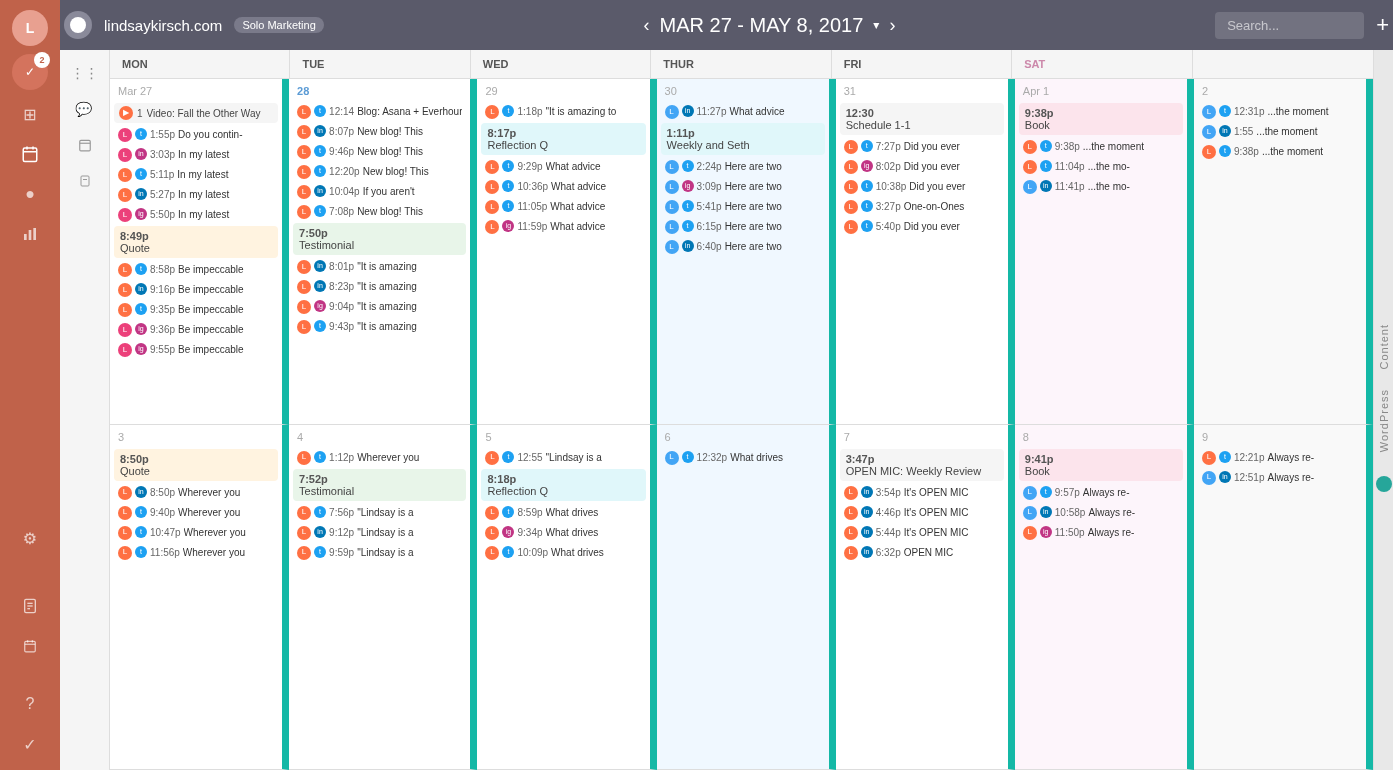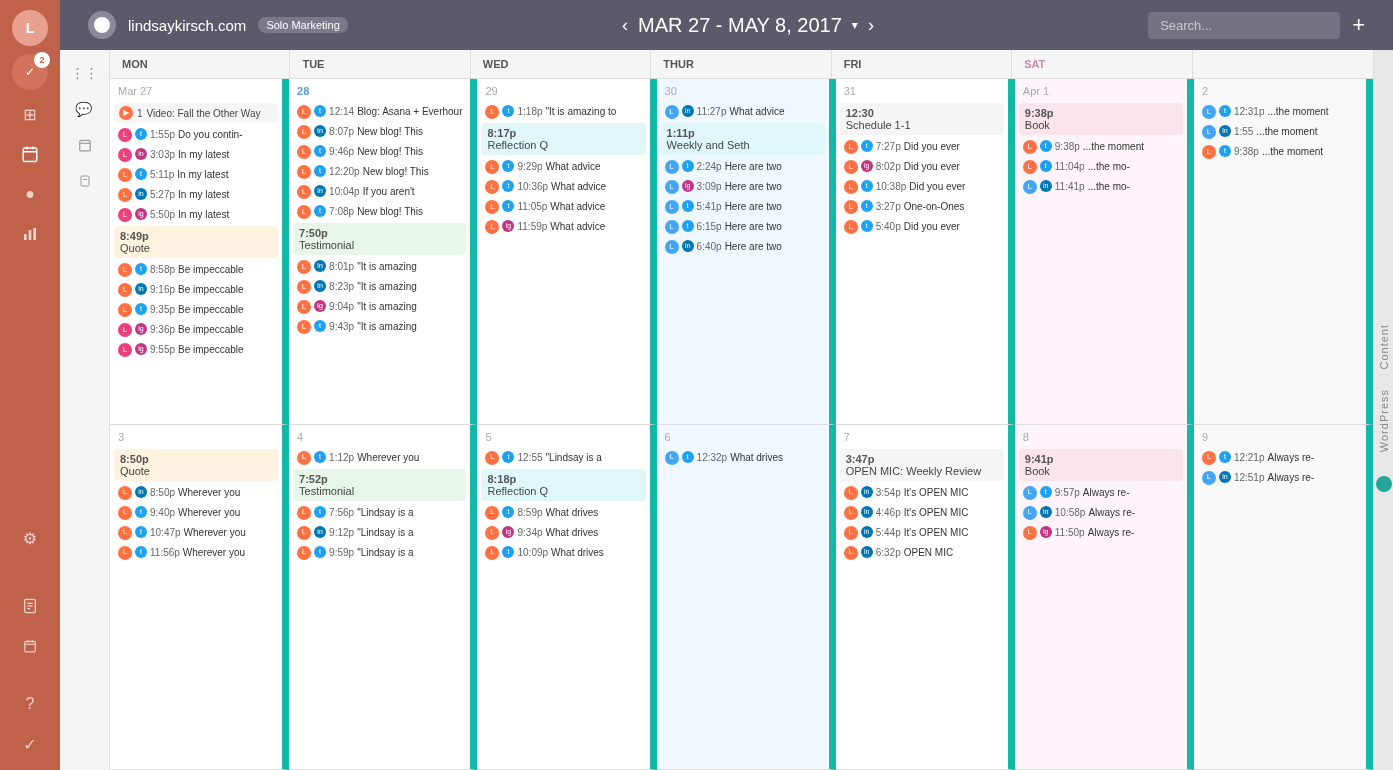--- a/index.html
+++ b/index.html
@@ -41,21 +41,21 @@
       display: flex; align-items: center; justify-content: center;
       color: rgba(255,255,255,0.7); font-size: 16px; cursor: pointer;
     }
     .sidebar-icon.active { color: white; }
     .sidebar-spacer { flex: 1; }
 
     
     .topbar {
       position: absolute; left: 60px; right: 0; top: 0; height: 50px;
       background: #5a5a6a;
-      display: flex; align-items: center; padding: 0 28px; gap: 12px;
+      display: flex; align-items: center; padding: 0 4px; gap: 12px;
       z-index: 10;
     }
     .topbar-logo {
       width: 28px; height: 28px; border-radius: 50%; background: #8a8a9a;
       display: flex; align-items: center; justify-content: center;
     }
     .topbar-logo-inner {
       width: 16px; height: 16px; border-radius: 50%; background: white;
     }
     .topbar-site { color: white; font-size: 15px; font-weight: 500; }
@@ -65,21 +65,21 @@
     }
     .topbar-spacer { flex: 1; }
     .topbar-nav { display: flex; align-items: center; gap: 6px; }
     .topbar-nav-btn {
       background: none; border: none; color: white; font-size: 18px; cursor: pointer; padding: 4px;
     }
     .topbar-date { color: white; font-size: 20px; font-weight: 500; }
     .topbar-date-arrow { color: white; font-size: 12px; margin-left: 4px; cursor: pointer; }
     .topbar-search {
       background: rgba(255,255,255,0.15); border: none; border-radius: 4px;
-      color: white; padding: 6px 12px; font-size: 13px; width: 192px;
+      color: white; padding: 6px 12px; font-size: 13px; width: 149px;
     }
     .topbar-search::placeholder { color: rgba(255,255,255,0.6); }
     .topbar-plus {
       background: none; border: none; color: white; font-size: 22px; cursor: pointer;
     }
 
     
     .main {
       position: absolute; left: 60px; right: 0; top: 50px; bottom: 0;
       display: flex; overflow: hidden;

